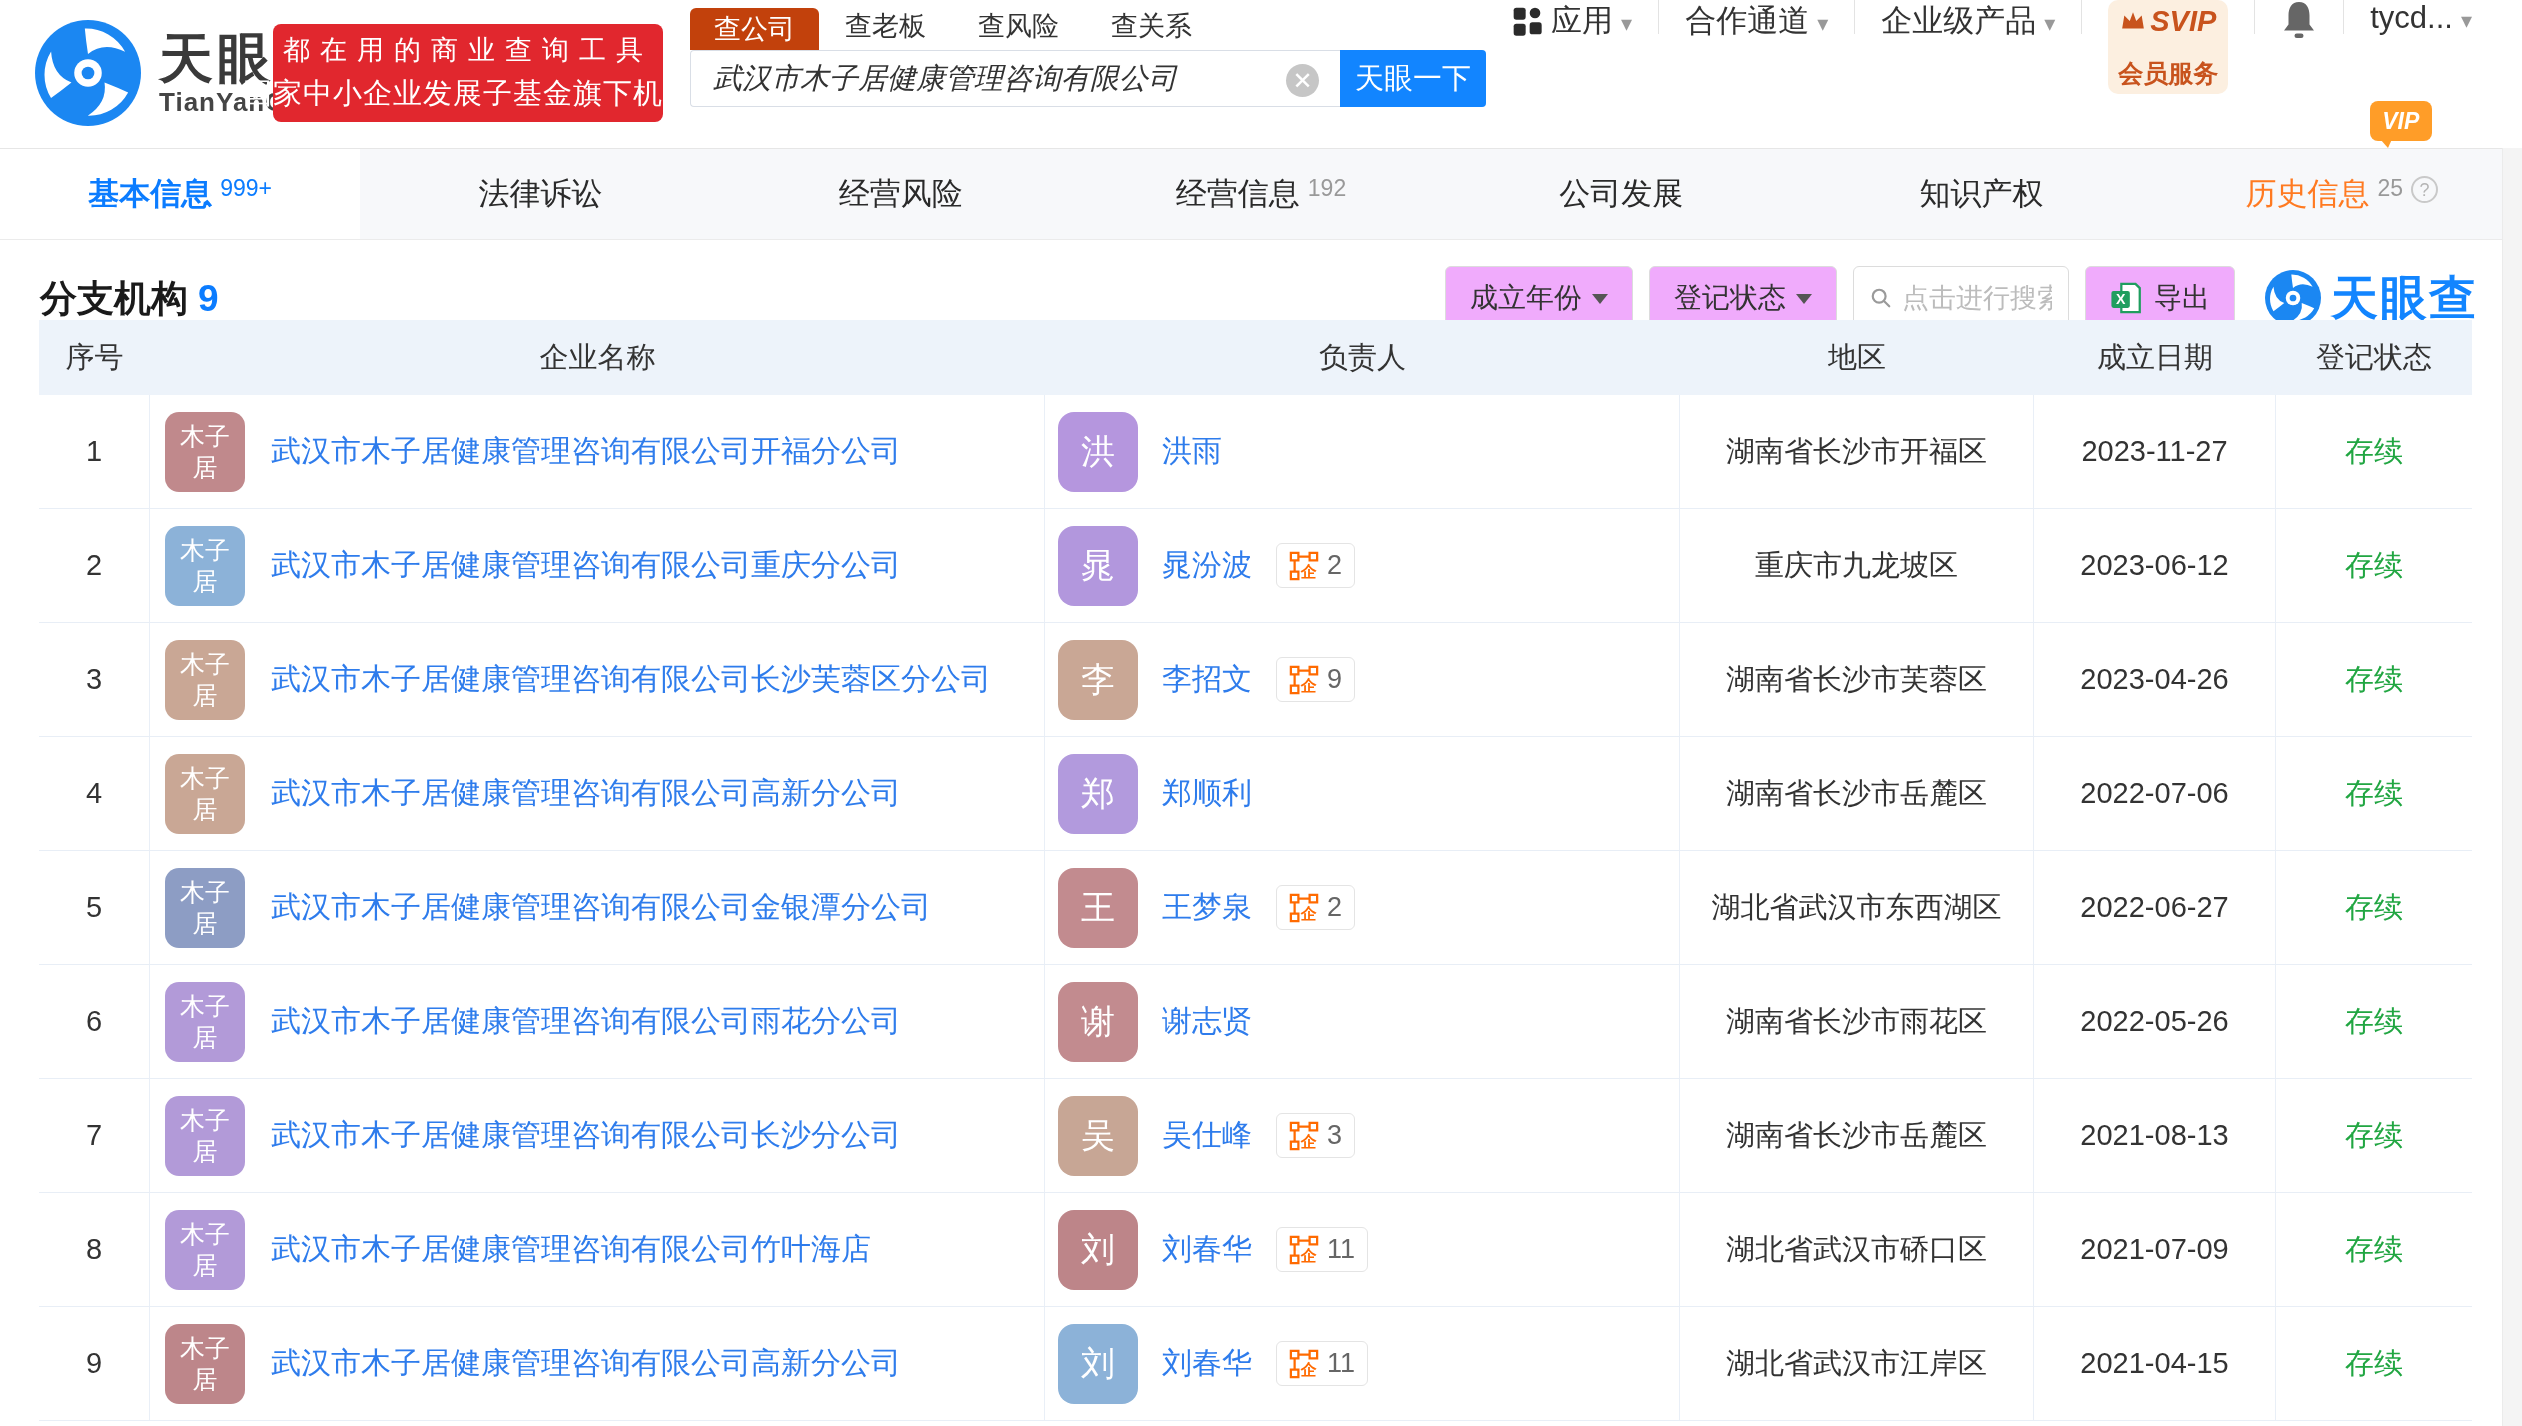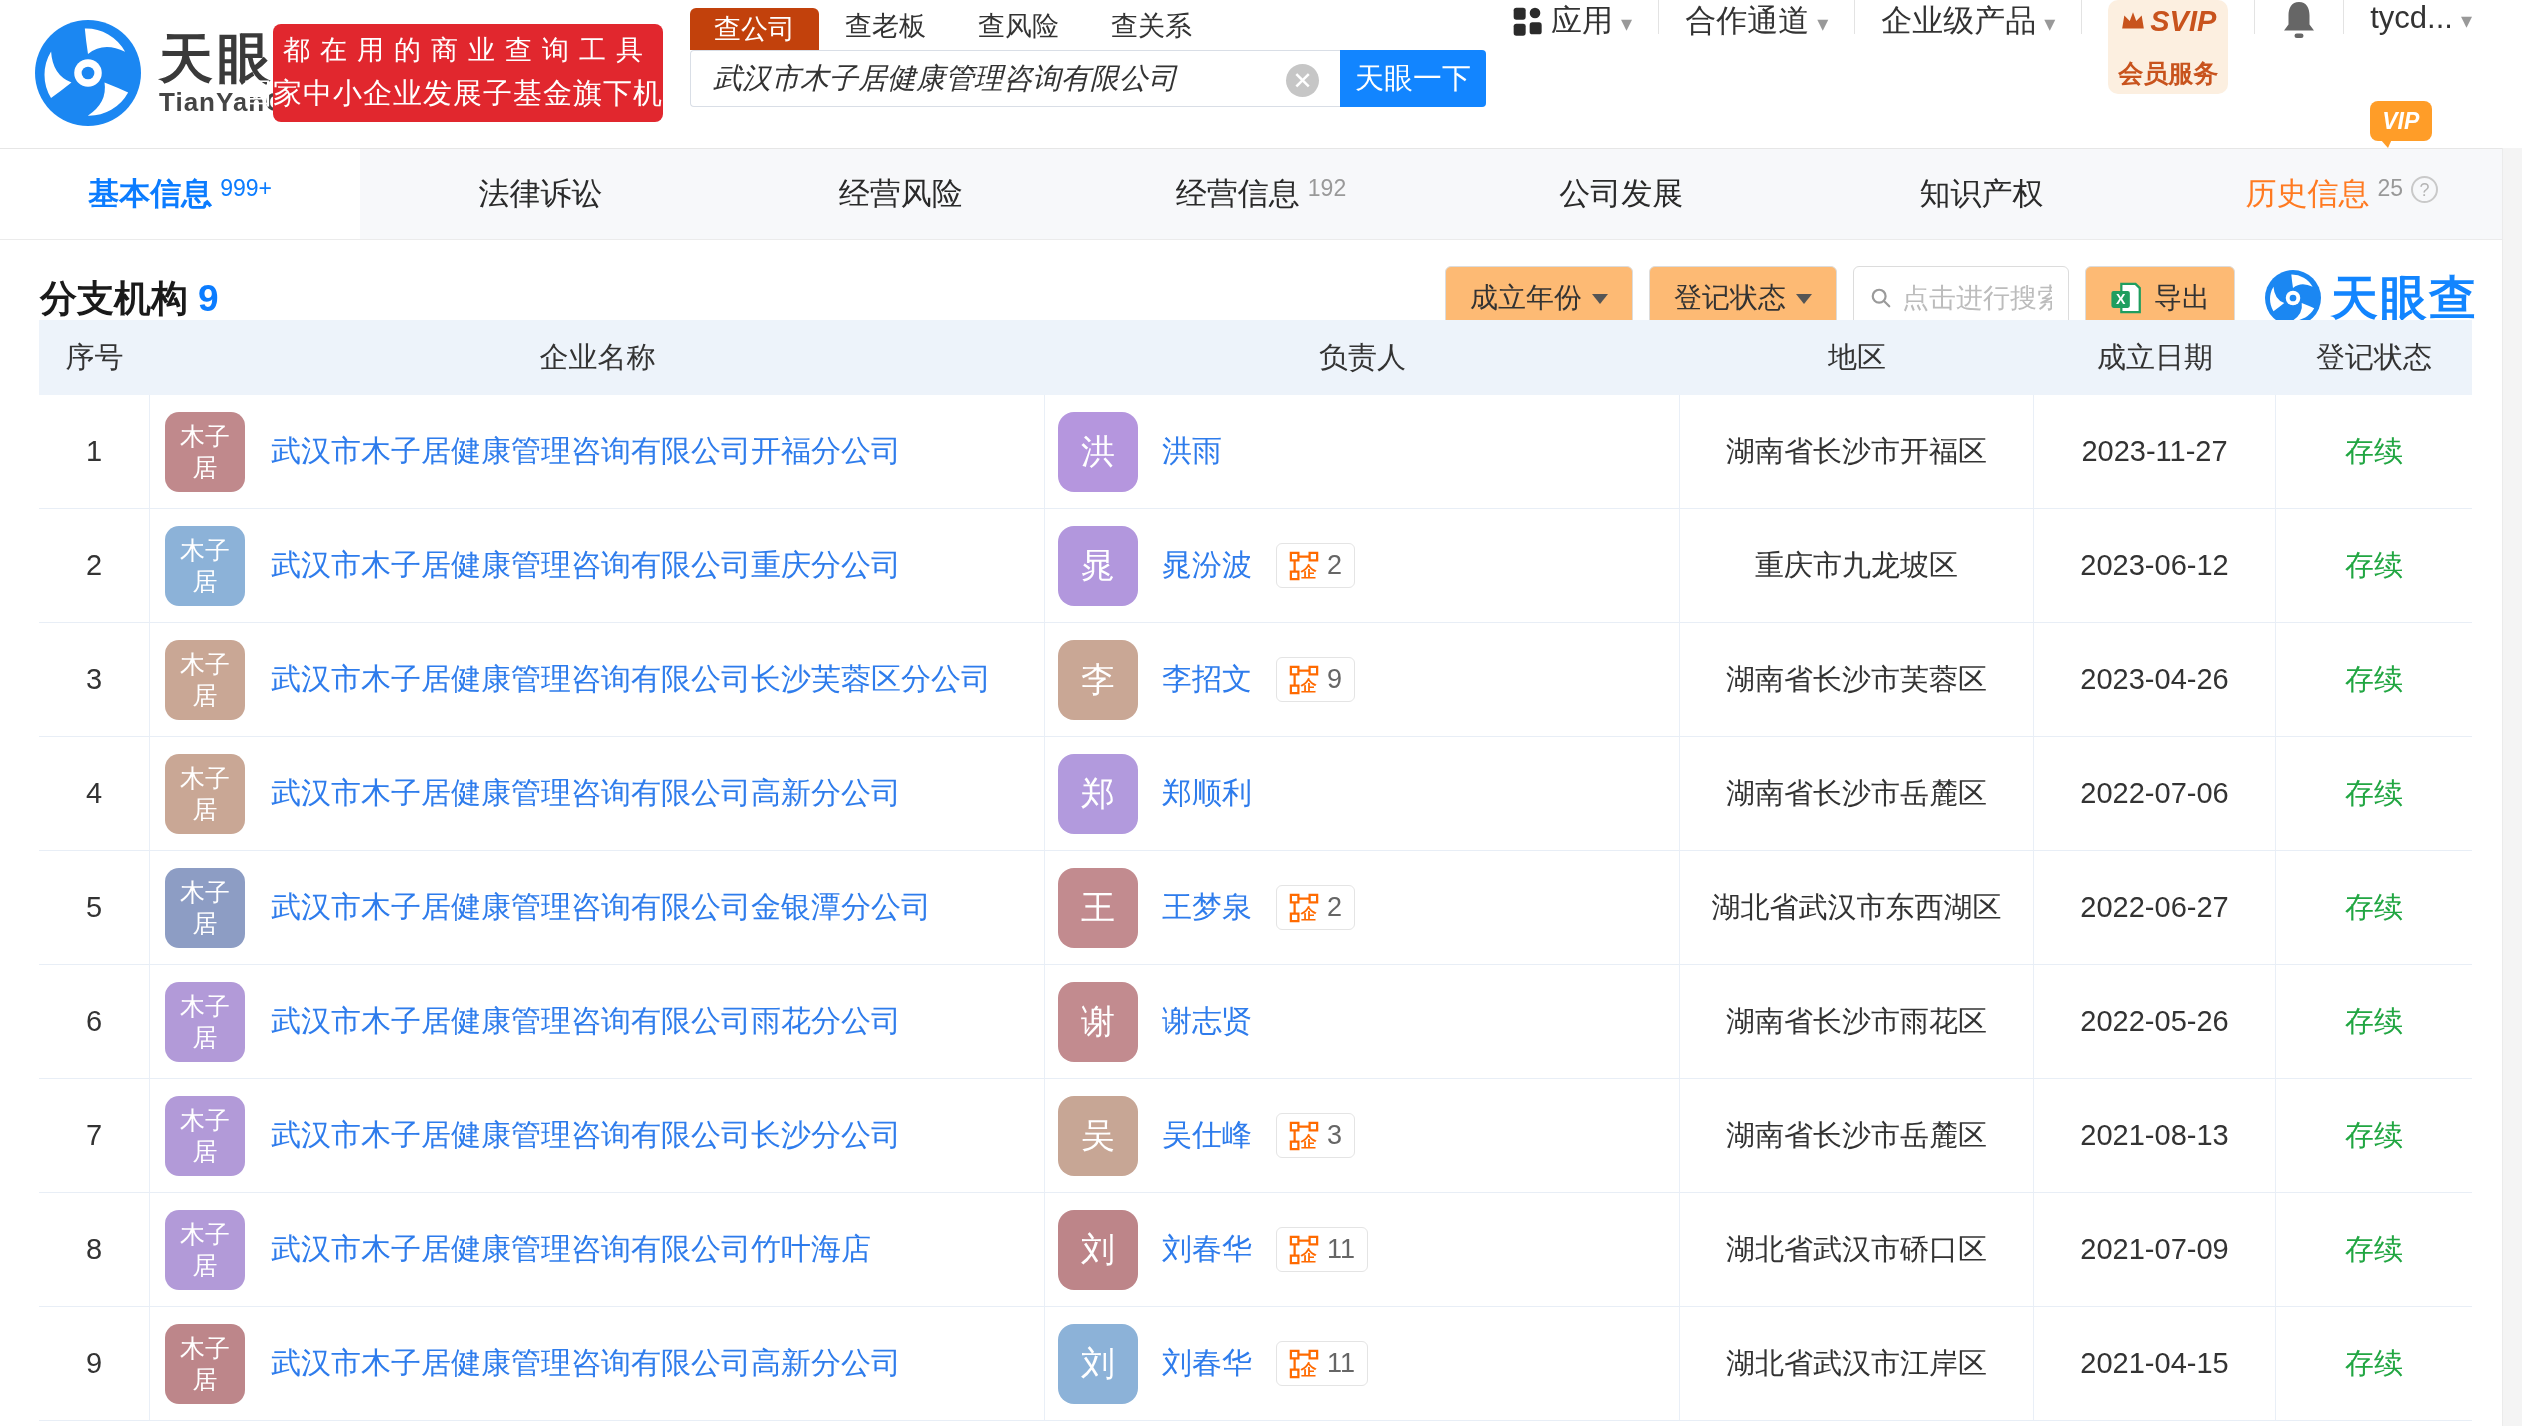--- a/index.html
+++ b/index.html
@@ -58,21 +58,21 @@
     background:#ff9d28; border-radius:8px; color:#fff; font-size:23px; font-weight:bold;
     font-style:italic; text-align:center; line-height:40px; }
   .vip-bubble::after { content:""; position:absolute; left:10px; bottom:-7px; width:0; height:0;
     border-left:8px solid transparent; border-right:4px solid transparent; border-top:9px solid #ff9d28; }
 
   
   .section-head { position:relative; height:82px; margin-top:26px; }
   .sec-title { position:absolute; left:40px; top:8px; font-size:37px; font-weight:bold; color:#1a1a1a; }
   .sec-count { color:#0b7cff; margin-left:10px; }
   .filters { position:absolute; right:44px; top:0; display:flex; align-items:center; gap:16px; }
-  .fbtn { height:64px; border:1px solid #dcdcdc; border-radius:6px; background:#fdba74; display:flex;
+  .fbtn { height:64px; border:1px solid #dcdcdc; border-radius:6px; background:#f0abfc; display:flex;
     align-items:center; justify-content:flex-end; gap:10px; font-size:28px; color:#333;
     padding:0 24px; cursor:pointer; white-space:nowrap; }
   .fbtn .tri { width:0; height:0; border-left:8px solid transparent; border-right:8px solid transparent;
     border-top:10px solid #555; margin-top:2px; }
   .fsearch { width:216px; height:64px; border:1px solid #dcdcdc; border-radius:6px; display:flex;
     align-items:center; gap:10px; padding:0 16px; cursor:text; }
   .fsearch input { border:none; outline:none; width:150px; font-size:27px; color:#333; font-family:inherit; }
   .fsearch input::placeholder { color:#bcbcbc; }
   .watermark { display:flex; align-items:center; gap:10px; margin-left:14px; }
   .watermark .wm-txt { font-size:47px; font-weight:bold; color:#1285ff; letter-spacing:2px; }

